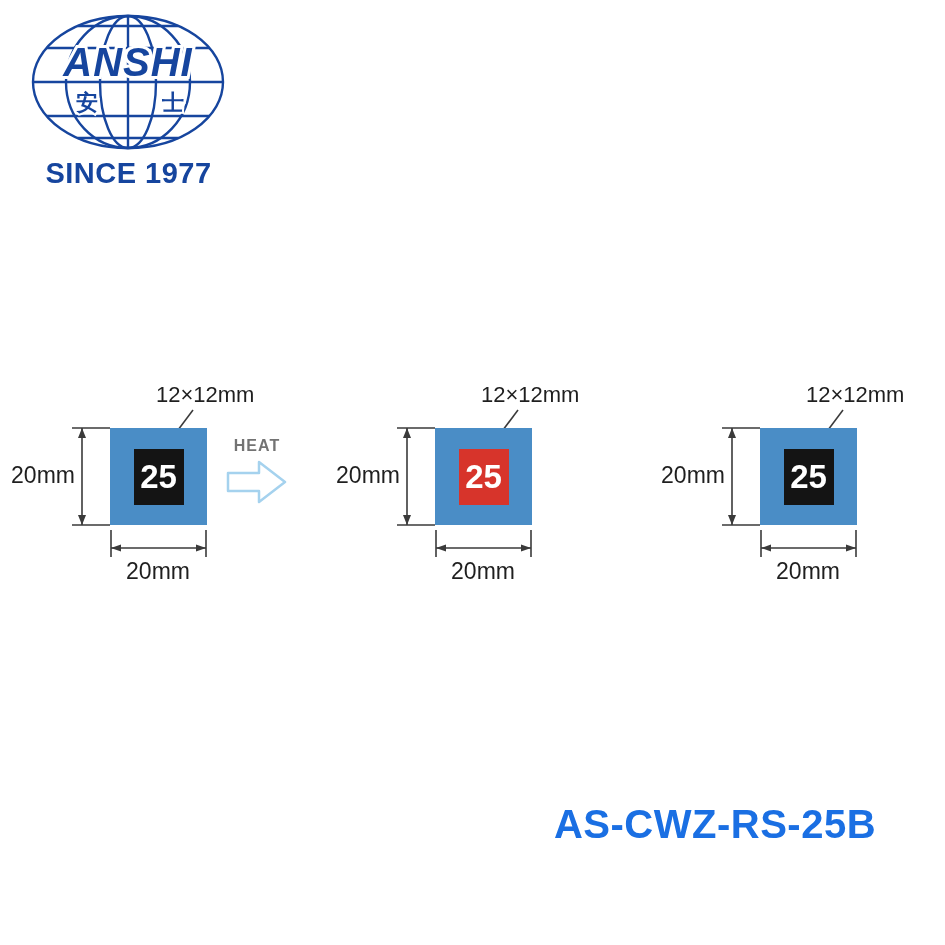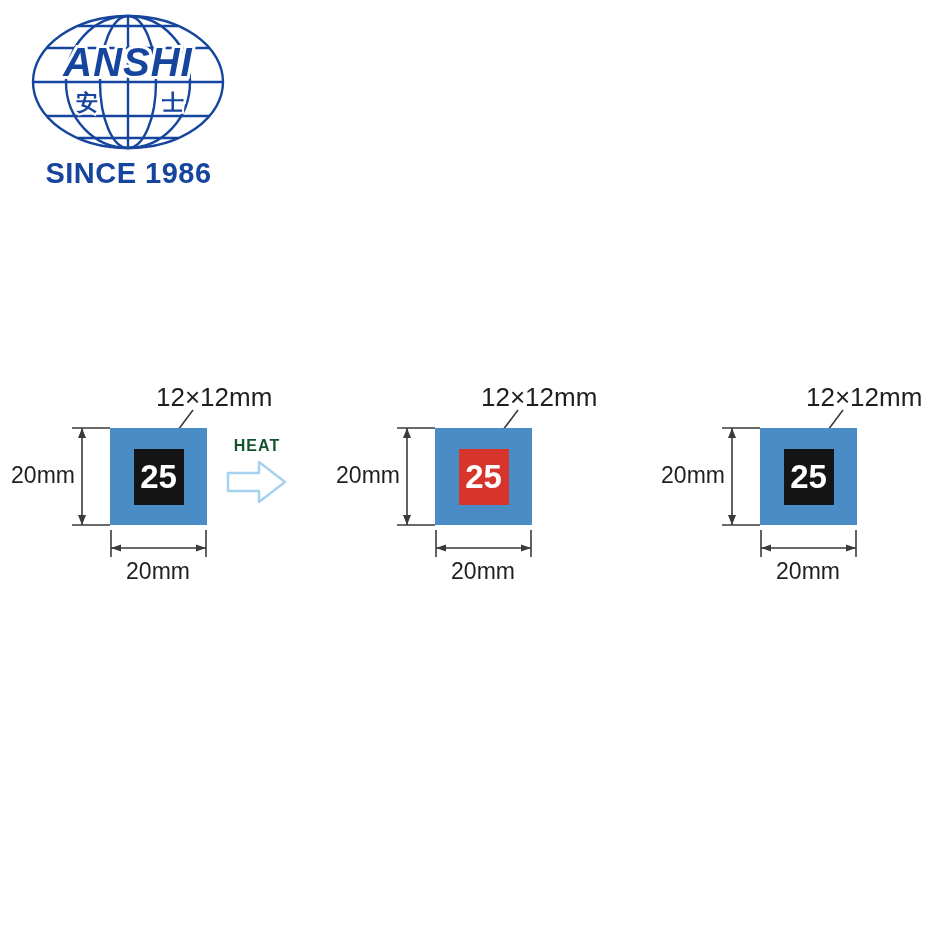--- a/index.html
+++ b/index.html
@@ -22,21 +22,21 @@
   .sq{
     position:absolute;left:100px;top:48px;width:97px;height:97px;
     display:flex;align-items:center;justify-content:center;
   }
   .inner{
     width:50px;height:56px;display:flex;align-items:center;justify-content:center;
     color:#ffffff;font-weight:bold;font-size:33px;
     font-family:"Liberation Sans",sans-serif;
   }
   .top-label{
-    position:absolute;left:146px;top:2px;font-size:26px;color:#1f1f1f;white-space:nowrap;
+    position:absolute;left:146px;top:2px;font-size:22px;color:#1f1f1f;white-space:nowrap;
   }
   .h-label{
     position:absolute;left:0;top:82px;width:66px;text-align:center;
     font-size:23px;color:#1f1f1f;
   }
   .w-label{
     position:absolute;left:98px;top:178px;width:100px;text-align:center;
     font-size:23px;color:#1f1f1f;
   }
 
@@ -67,21 +67,21 @@
         <line x1="12" y1="72" x2="202" y2="72"></line>
         <line x1="25.6" y1="38" x2="188.4" y2="38"></line>
         <line x1="25.6" y1="106" x2="188.4" y2="106"></line>
         <line x1="56.7" y1="16" x2="157.3" y2="16"></line>
         <line x1="56.7" y1="128" x2="157.3" y2="128"></line>
       </g>
       <text x="107" y="66" text-anchor="middle" font-family="Liberation Sans, sans-serif" font-size="40" font-weight="bold" font-style="italic" fill="#16459e" stroke="#ffffff" stroke-width="6" paint-order="stroke" letter-spacing="1">ANSHI</text>
       <text x="66" y="100" text-anchor="middle" font-size="22" font-weight="bold" fill="#16459e" stroke="#ffffff" stroke-width="4" paint-order="stroke">安</text>
       <text x="152" y="100" text-anchor="middle" font-size="22" font-weight="bold" fill="#16459e" stroke="#ffffff" stroke-width="4" paint-order="stroke">士</text>
     </svg>
-    <div class="since">SINCE 1986</div>
+    <div class="since">SINCE 1977</div>
   </div>
 
   <div class="unit" style="left:10px;top:380px;">
     <svg class="lines" width="330" height="215" viewBox="0 0 330 215">
       <g stroke="#3a3a3a" stroke-width="1.6">
         <line x1="183" y1="30" x2="150" y2="74"></line>
         <line x1="62" y1="48" x2="100" y2="48"></line>
         <line x1="62" y1="145" x2="100" y2="145"></line>
         <line x1="72" y1="48" x2="72" y2="145"></line>
         <line x1="101" y1="150" x2="101" y2="177"></line>
@@ -99,21 +99,21 @@
     <div class="sq" style="background: rgb(74, 141, 198);">
       <div class="inner" style="background: rgb(20, 20, 20);">
         <span>25</span>
       </div>
     </div>
     <div class="h-label">20mm</div>
     <div class="w-label">20mm</div>
   </div>
 
   <div class="trans" style="left:222px;top:437px;">
-    <div class="t-label" style="color: #14532d;">HEAT</div>
+    <div class="t-label" style="color: #737373;">HEAT</div>
     <svg width="62" height="46" viewBox="0 0 62 46">
       <polygon points="2,14 33,14 33,3 59,23 33,43 33,32 2,32" fill="#ffffff" stroke="#a5d2ee" stroke-width="2.5" stroke-linejoin="round"></polygon>
     </svg>
   </div>
 
   <div class="unit" style="left:335px;top:380px;">
     <svg class="lines" width="330" height="215" viewBox="0 0 330 215">
       <g stroke="#3a3a3a" stroke-width="1.6">
         <line x1="183" y1="30" x2="150" y2="74"></line>
         <line x1="62" y1="48" x2="100" y2="48"></line>
@@ -162,14 +162,15 @@
     <div class="top-label">12×12mm</div>
     <div class="sq" style="background: rgb(74, 141, 198);">
       <div class="inner" style="background: rgb(20, 20, 20);">
         <span>25</span>
       </div>
     </div>
     <div class="h-label">20mm</div>
     <div class="w-label">20mm</div>
   </div>
 
+  <div class="model" style="color: rgb(26, 111, 227);">AS-CWZ-RS-25B</div>
 
 </div>
 
 </body></html>

